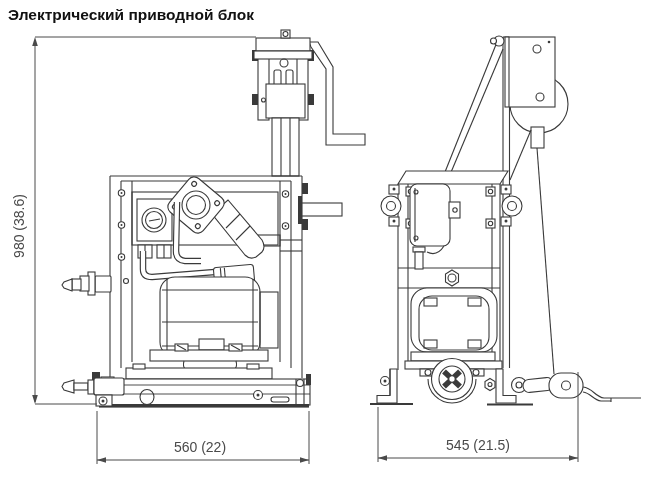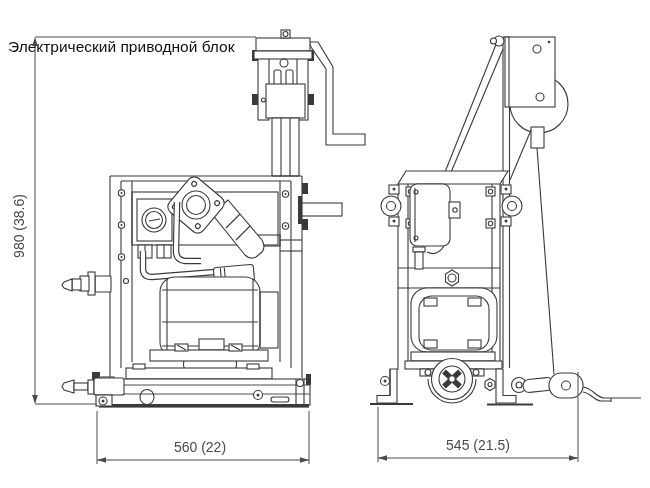--- a/index.html
+++ b/index.html
@@ -3,21 +3,21 @@
 <meta charset="utf-8">
 <style>
   html,body{margin:0;padding:0;}
   body{
     width:650px;height:488px;position:relative;overflow:hidden;
     background:var(--color-background,#fff);
     font-family:"Liberation Sans",sans-serif;
   }
   .title{
     position:absolute;left:8px;top:6px;
-    font-size:15.5px;font-weight:normal;color:var(--color-title,#111);margin-top:32px;
+    font-size:15.5px;font-weight:bold;color:var(--color-title,#111);
   }
   svg{position:absolute;left:0;top:0;color:var(--color-line,#3a3a3a);}
   svg text{font-family:"Liberation Sans",sans-serif;}
   .ln{fill:none;stroke:currentColor;stroke-width:1.1;}
   .thin{fill:none;stroke:currentColor;stroke-width:0.9;}
   .t2{fill:none;stroke:currentColor;stroke-width:1.8;}
   .wh{fill:var(--color-background,#fff);stroke:currentColor;stroke-width:1.1;}
   .bk{fill:currentColor;stroke:none;}
   .p7{fill:none;stroke:currentColor;stroke-width:6.5;stroke-linejoin:round;}
   .p4{fill:none;stroke:var(--color-background,#fff);stroke-width:4.2;stroke-linejoin:round;}

